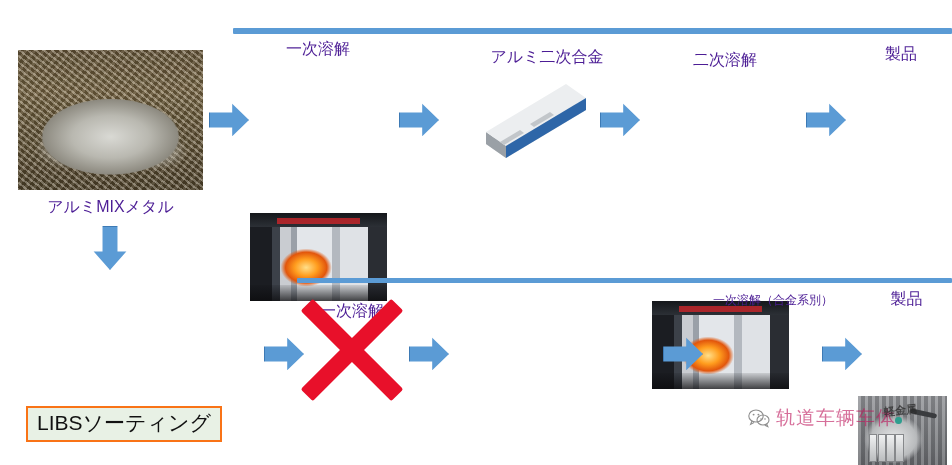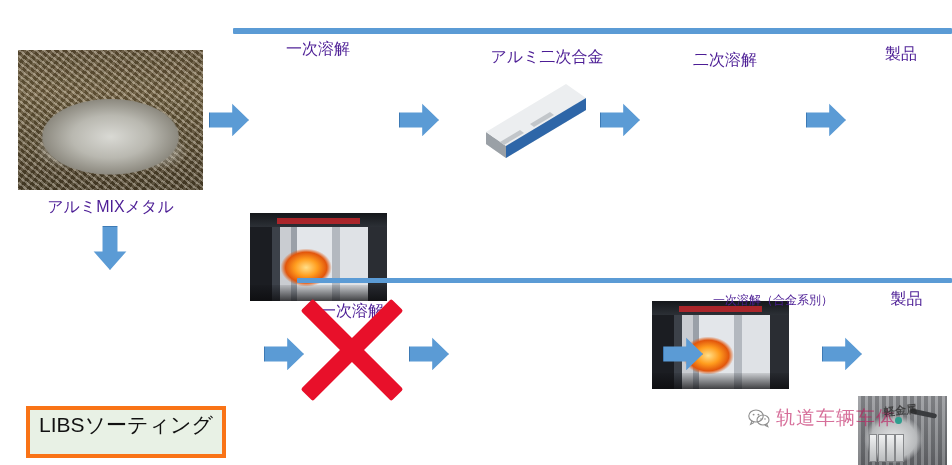--- a/index.html
+++ b/index.html
@@ -82,22 +82,22 @@
       repeating-linear-gradient(90deg, rgba(255,255,255,.20) 0 3px, rgba(60,60,62,.20) 3px 7px),
       linear-gradient(#8e9094,#6f7175 60%,#54565a 100%);
   }
   .ph-part > .cyl{top:44%;height:30%;width:7%;background:linear-gradient(#f0f1f2,#babcbe);border:1px solid #86888b;}
   .ph-part > .hose{top:18%;left:58%;width:30%;height:6%;background:#3a3c3f;border-radius:4px;transform:rotate(12deg);}
   .ph-part > .teal{top:24%;left:42%;width:7%;height:8%;background:#2f9e8f;border-radius:50%;}
 
   
   .libs-box{
     background:#e8f1e5;
-    border:4px solid #f97316;
-    padding:3px 9px 17px 9px;
+    border:2px solid #f97316;
+    padding:3px 9px 5px 9px;
     font-size:21px;line-height:1.15;color:#111;white-space:nowrap;
   }
 
   
   .redx{pointer-events:none;}
   .redx span{
     position:absolute;left:50%;top:50%;
     width:128px;height:17px;background:#e8102a;
     border-radius:2px;
   }

